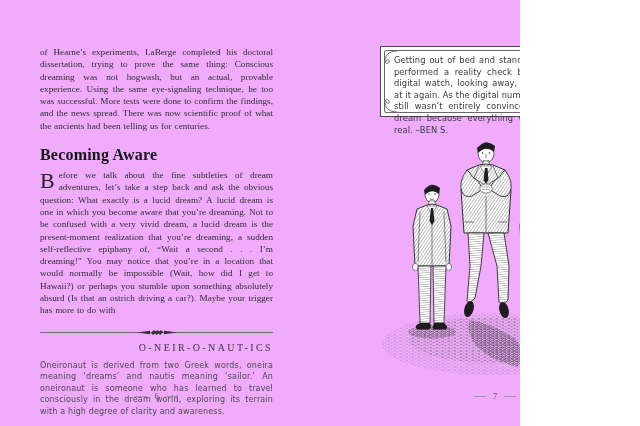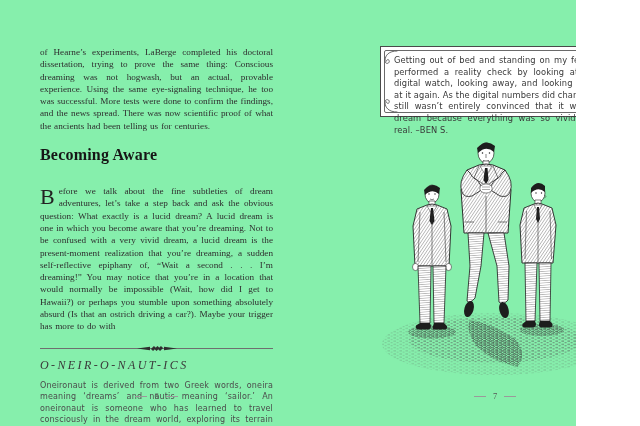--- a/index.html
+++ b/index.html
@@ -1,39 +1,39 @@
 <!DOCTYPE html>
 <html><head>
 <meta charset="utf-8">
 <style>
   html,body{margin:0;padding:0;background:#ffffff;}
   .stage{
-    position:relative;width:576px;height:426px;background:#86efac;overflow:hidden;
+    position:relative;width:520px;height:426px;background:#f0abfc;overflow:hidden;
     font-family:"Liberation Serif", serif;color:#2d2d2d;
   }
   
   .left-col{position:absolute;left:40px;top:46px;width:233px;}
   .body-par{
     font-size:9.2px;line-height:12.3px;text-align:justify;margin:0;
     color:#2e2e2e;word-spacing:0.6px;
   }
   .indent{text-indent:14px;}
   .section-heading{
-    font-size:16px;font-weight:bold;color:#161616;margin:14px 0 21px 0;
+    font-size:16px;font-weight:bold;color:#161616;margin:14px 0 5px 0;
     letter-spacing:0.2px;
   }
   .dropcap{
     float:left;font-size:22px;line-height:22px;padding:1px 4px 0 0;color:#222;
     font-weight:normal;
   }
   .divider{position:relative;margin-top:11px;height:9px;}
   .divider .rule{position:absolute;left:0;right:0;top:4px;height:1px;background:#6f6f6f;}
   .divider svg{position:absolute;left:50%;top:0;transform:translateX(-50%);}
   .oneiro-heading{
-    font-style:italic;font-size:12px;letter-spacing:2.4px;text-align:left;
+    font-size:10px;letter-spacing:2.4px;text-align:right;
     color:#3a3a3a;margin:5px 0 0 0;
   }
   .definition{
     font-family:"DejaVu Sans", sans-serif;font-size:8px;line-height:11.6px;
     color:#4b4b4b;text-align:justify;margin:7px 0 0 0;letter-spacing:0.15px;
   }
   
   .pageno{
     position:absolute;top:391px;display:flex;align-items:center;justify-content:center;
     gap:7px;font-size:8.5px;color:#555;

